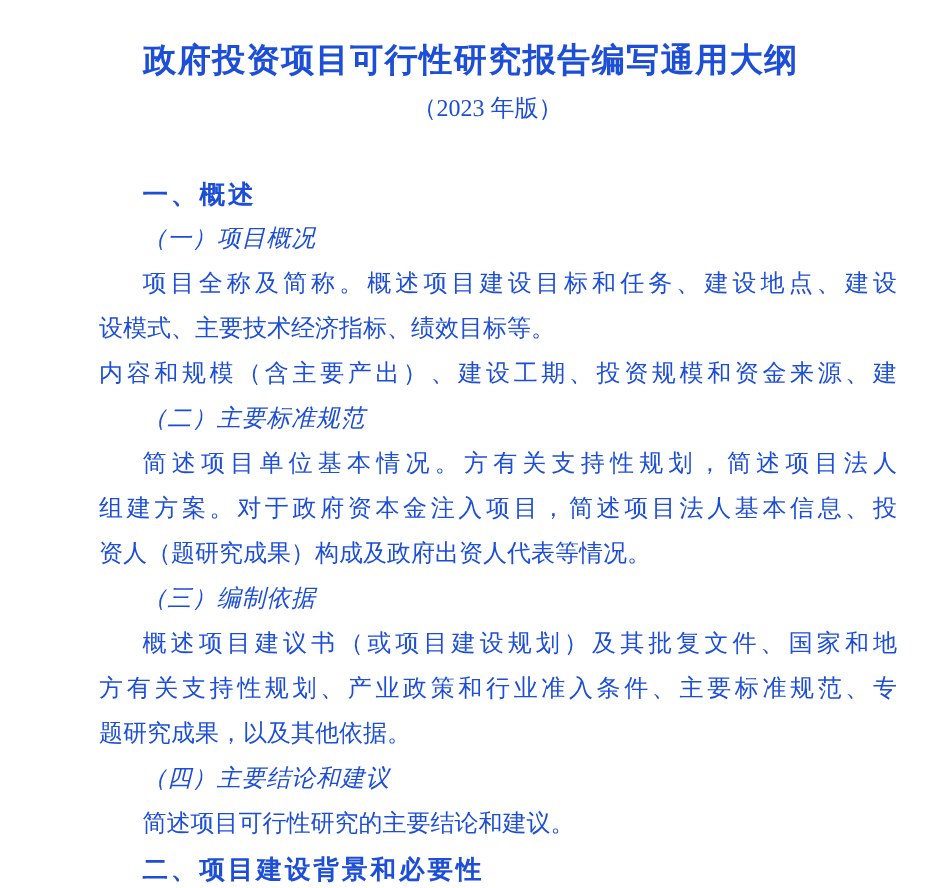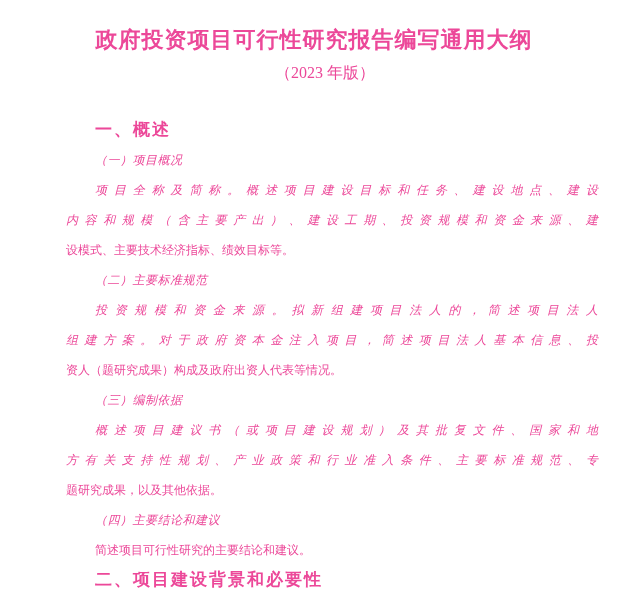--- a/index.html
+++ b/index.html
@@ -5,21 +5,21 @@
   html, body {
     margin: 0;
     padding: 0;
     background: #ffffff;
   }
   .page {
     position: relative;
     width: 628px;
     height: 592px;
     background: #ffffff;
-    color: #ec4899;
+    color: #1d4ed8;
     overflow: hidden;
     font-family: "Liberation Serif", "DejaVu Serif", serif;
   }
   .doc-title {
     position: absolute;
     top: 25px;
     left: 0;
     width: 628px;
     height: 30px;
     line-height: 30px;
@@ -46,29 +46,28 @@
   .doc-body {
     position: absolute;
     left: 66px;
     top: 115px;
     width: 532px;
     height: 480px;
   }
   .ln {
     height: 30px;
     line-height: 30px;
-    font-size: 12px;
+    font-size: 16px;
     white-space: nowrap;
     overflow: visible;
   }
   .ind { padding-left: 29px; }
   .just {
     text-align: justify;
     text-align-last: justify;
-    font-style: italic;
   }
   .h2 {
     font-family: "Liberation Sans", "DejaVu Sans", sans-serif;
     font-weight: bold;
     font-size: 17px;
     letter-spacing: 2px;
   }
   .h3 {
     font-style: italic;
     letter-spacing: 0.5px;
@@ -83,26 +82,26 @@
 
   <div class="doc-subtitle">（2023 年版）</div>
 
   <div class="doc-body">
 
     <div class="ln h2 ind">一、概述</div>
 
     <div class="ln h3 ind">（一）项目概况</div>
 
     <div class="ln ind just">项目全称及简称。概述项目建设目标和任务、建设地点、建设</div>
+    <div class="ln">设模式、主要技术经济指标、绩效目标等。</div>
     <div class="ln just">内容和规模（含主要产出）、建设工期、投资规模和资金来源、建</div>
-    <div class="ln">设模式、主要技术经济指标、绩效目标等。</div>
 
     <div class="ln h3 ind">（二）主要标准规范</div>
 
-    <div class="ln ind just">投资规模和资金来源。拟新组建项目法人的，简述项目法人</div>
+    <div class="ln ind just">简述项目单位基本情况。方有关支持性规划，简述项目法人</div>
     <div class="ln just">组建方案。对于政府资本金注入项目，简述项目法人基本信息、投</div>
     <div class="ln">资人（题研究成果）构成及政府出资人代表等情况。</div>
 
     <div class="ln h3 ind">（三）编制依据</div>
 
     <div class="ln ind just">概述项目建议书（或项目建设规划）及其批复文件、国家和地</div>
     <div class="ln just">方有关支持性规划、产业政策和行业准入条件、主要标准规范、专</div>
     <div class="ln">题研究成果，以及其他依据。</div>
 
     <div class="ln h3 ind">（四）主要结论和建议</div>

